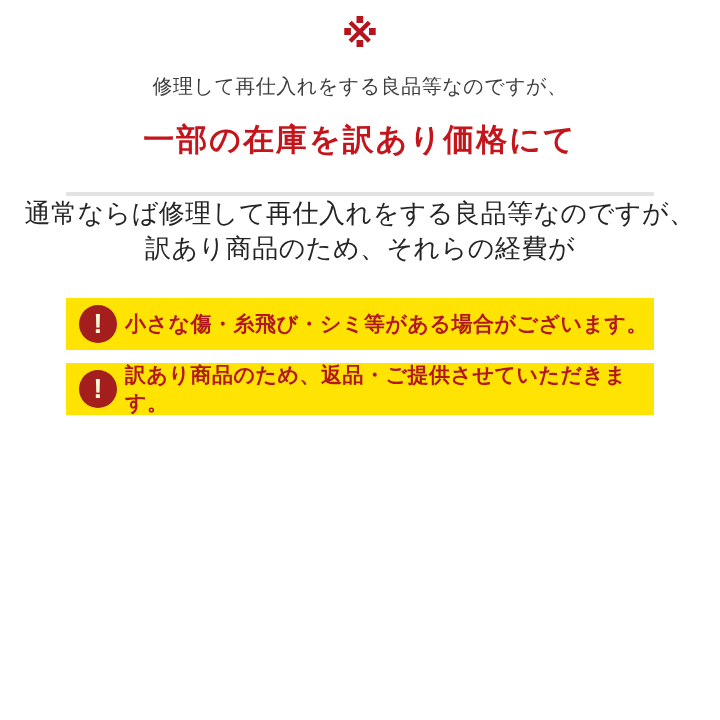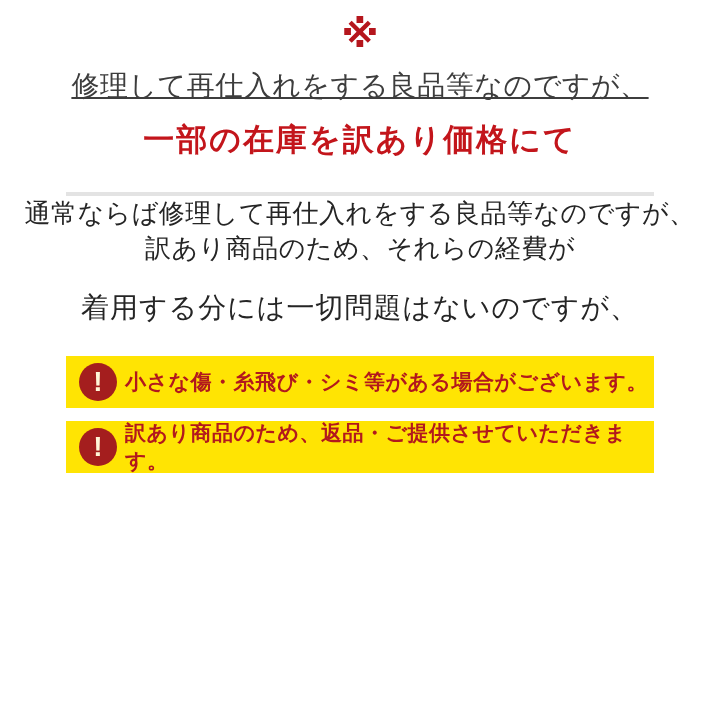--- a/index.html
+++ b/index.html
@@ -18,25 +18,24 @@
   }
   .note-mark {
     padding-top: 14px;
     font-size: 38px;
     line-height: 40px;
     font-weight: bold;
     color: #b5161d;
   }
   .intro-line {
     margin-top: 16px;
-    font-size: 28px;
+    font-size: 20px;
     line-height: 32px;
     color: #3d3d3d;
     letter-spacing: 0.5px;
-    text-decoration: underline;
   }
   .headline {
     margin-top: 10px;
     font-size: 31px;
     line-height: 56px;
     font-weight: bold;
     color: #c3151b;
     letter-spacing: 2px;
   }
   .divider {
@@ -117,21 +116,20 @@
   </div>
 
   <div class="divider"></div>
 
   <div class="body-paragraph">
     <div>通常ならば修理して再仕入れをする良品等なのですが、</div>
     <div>訳あり商品のため、それらの経費が</div>
   </div>
 
 
-  <div class="assurance-line">着用する分には一切問題はないのですが、</div>
 
   <div class="banners">
     <div class="banner">
       <div class="badge">!</div>
       <div class="banner-text">小さな傷・糸飛び・シミ等がある場合がございます。</div>
     </div>
     <div class="banner">
       <div class="badge">!</div>
       <div class="banner-text">訳あり商品のため、返品・ご提供させていただきます。</div>
     </div>

